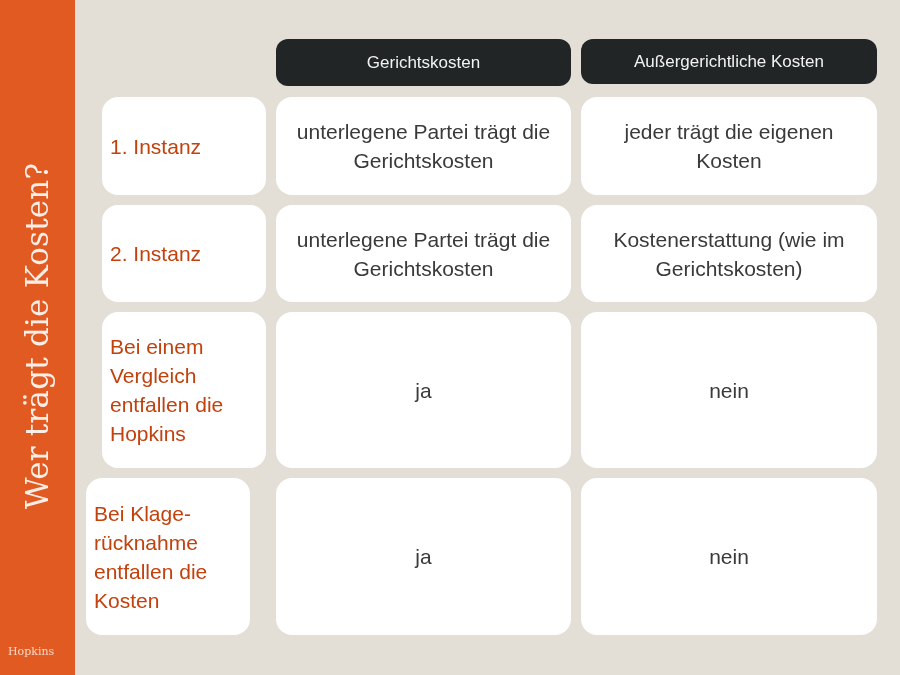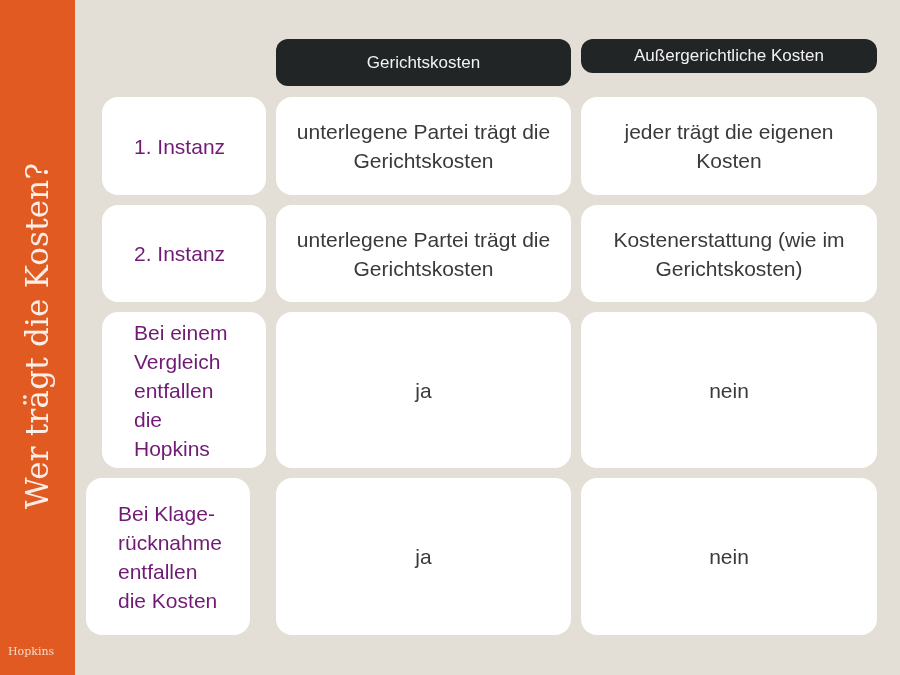--- a/index.html
+++ b/index.html
@@ -34,43 +34,43 @@
     border-radius: 16px;
     display: flex; align-items: center; justify-content: center;
     text-align: center;
     color: #3a3a3a;
     font-size: 21px;
     line-height: 29px;
     padding: 16px 14px;
   }
   .cell.label {
     justify-content: flex-start; text-align: left;
-    padding: 0 32px;
-    color: #701a75;
+    padding: 0 8px;
+    color: #c2410c;
   }
   .head {
     position: absolute;
     background: #212526;
     border-radius: 12px;
     color: #f2f2f2;
     font-size: 17px;
     display: flex; align-items: center; justify-content: center;
   }
 </style>
 </head>
 <body>
 
 <div class="sidebar">
   <div class="sidebar-title">Wer trägt die Kosten?</div>
   <div class="brand">Hopkins</div>
 </div>
 
 <div>
   <div class="head" style="left:276px;top:39px;width:295px;height:47px;">Gerichtskosten</div>
-  <div class="head" style="left:581px;top:39px;width:296px;height:34px;">Außergerichtliche Kosten</div>
+  <div class="head" style="left:581px;top:39px;width:296px;height:45px;">Außergerichtliche Kosten</div>
 
   <div class="cell label" style="left:102px;top:97px;width:164px;height:98px;">1. Instanz</div>
   <div class="cell" style="left:276px;top:97px;width:295px;height:98px;">unterlegene Partei trägt die Gerichtskosten</div>
   <div class="cell" style="left:581px;top:97px;width:296px;height:98px;">jeder trägt die eigenen Kosten</div>
 
   <div class="cell label" style="left:102px;top:205px;width:164px;height:97px;">2. Instanz</div>
   <div class="cell" style="left:276px;top:205px;width:295px;height:97px;">unterlegene Partei trägt die Gerichtskosten</div>
   <div class="cell" style="left:581px;top:205px;width:296px;height:97px;">Kostenerstattung (wie im Gerichtskosten)</div>
 
   <div class="cell label" style="left:102px;top:312px;width:164px;height:156px;">Bei einem Vergleich entfallen die Hopkins</div>

